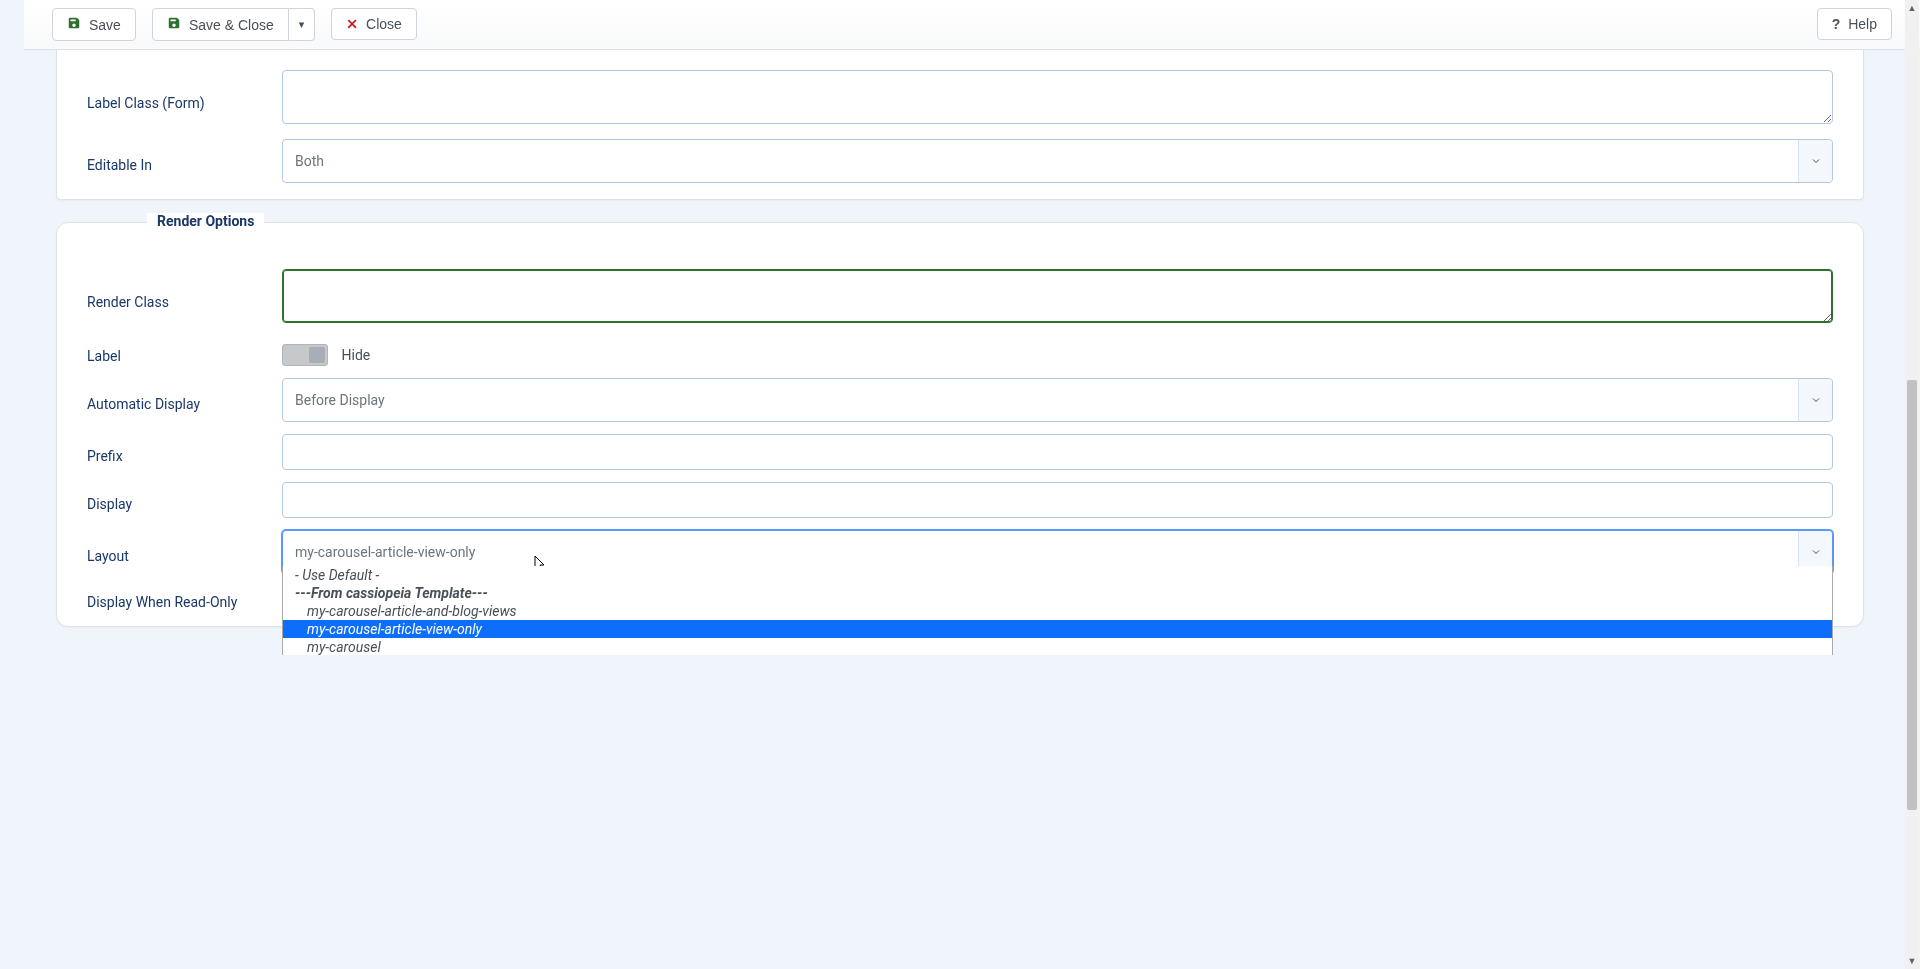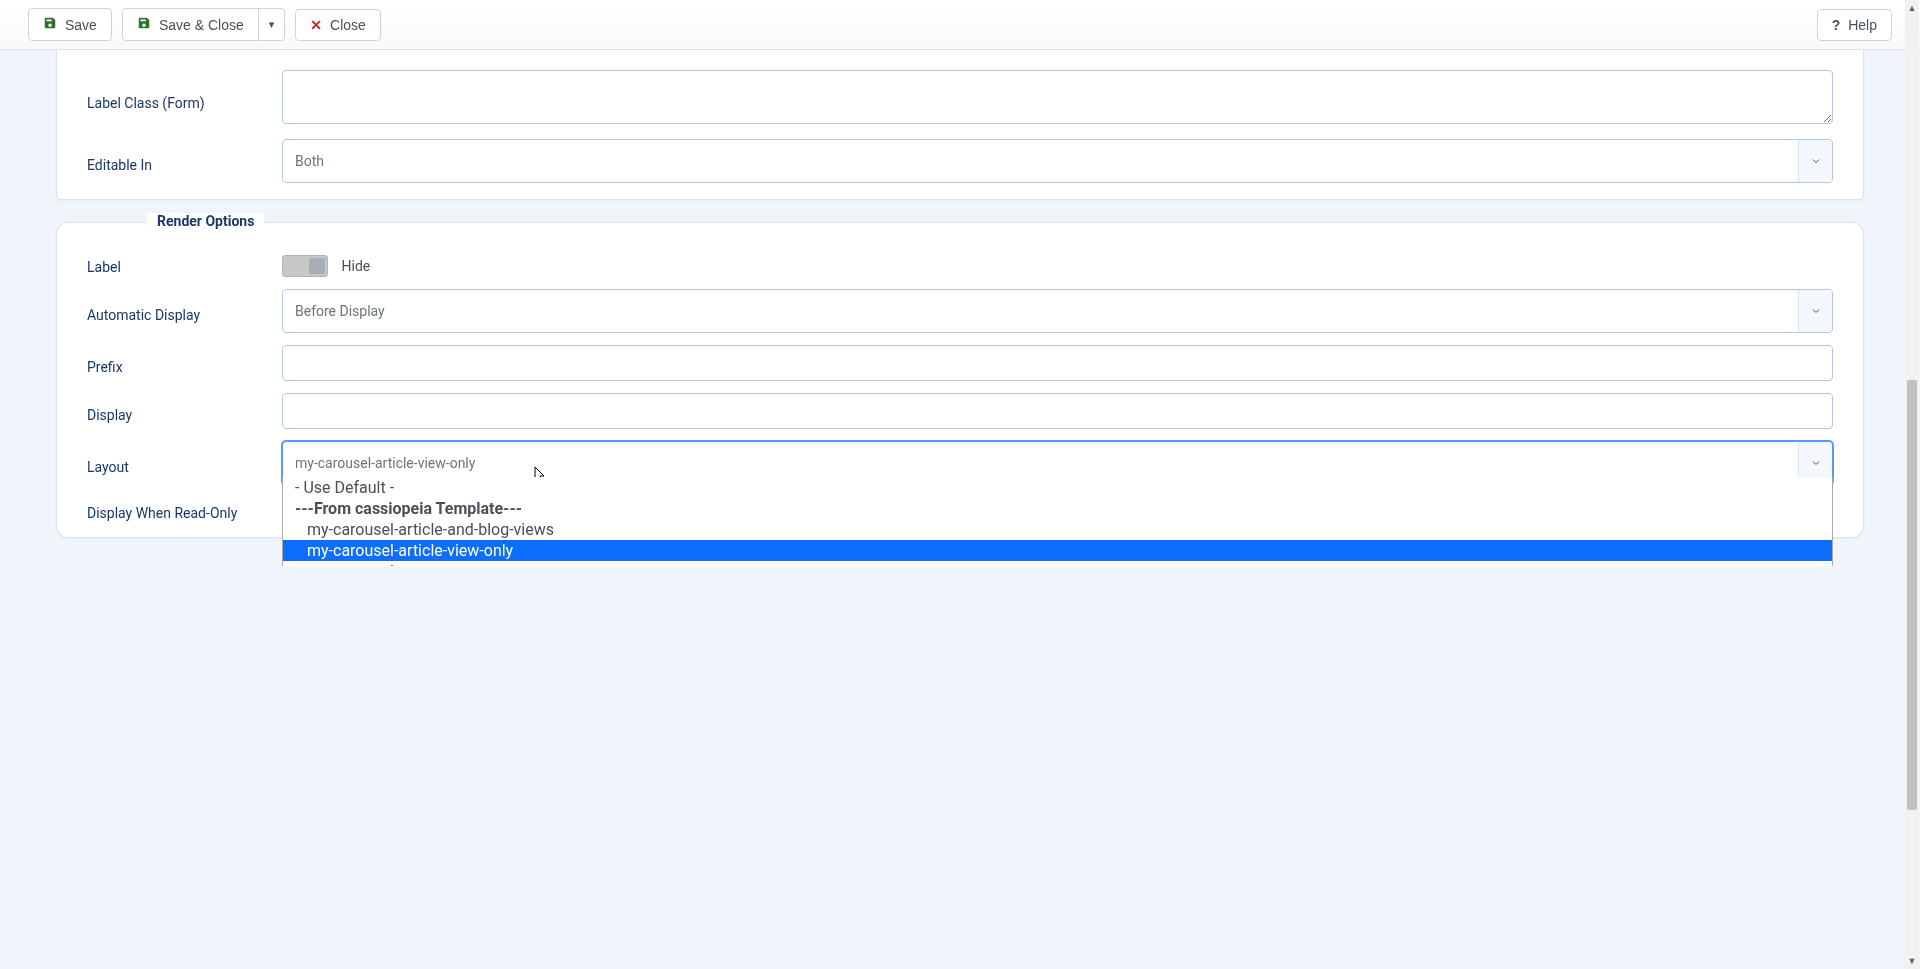--- a/index.html
+++ b/index.html
@@ -8,22 +8,23 @@
     font-size: 14px;
     color: #495057;
     background: #f0f4fb;
     overflow-x: hidden;
   }
   .toolbar {
     background: linear-gradient(to bottom, #fff, #f8f9fa);
     border-bottom: 1px solid #dee2e6;
     padding: 8px 28px;
     display: flex;
-    gap: 10px;
-    align-items: center;
+    gap: 16px;
+    align-items: flex-start;
+    margin-left: 24px;
   }
   .btn {
     display: inline-flex;
     align-items: center;
     gap: 8px;
     padding: 7px 14px;
     background: #fff;
     border: 1px solid #ced4da;
     border-radius: 4px;
     font-size: 14px;
@@ -162,23 +163,24 @@
     left: 0;
     right: 0;
     top: 36px;
     border: 1px solid #aaa;
     border-top: none;
     background: #fff;
     z-index: 10;
   }
   .dropdown-item {
     padding: 1px 12px;
-    font-size: 16px;
-    color: #495057;
-    cursor: pointer;
+    font-size: 14px;
+    color: #495057;
+    cursor: pointer;
+    font-style: italic;
   }
   .dropdown-item.indent { padding-left: 24px; }
   .dropdown-item.group { font-weight: 700; cursor: default; }
   .dropdown-item.highlighted { background: #0d6efd; color: #fff; }
   .select-wrap-rel { position: relative; }
   .cursor-icon {
     position: absolute;
     top: 25px;
     left: 248px;
     font-size: 16px;
@@ -270,20 +272,26 @@
               </svg>
           </span>
         </div>
       </div>
     </div>
   </div>
 
   <div class="fieldset">
     <div class="fieldset-legend">Render Options</div>
 
+    <div class="form-row" style="margin-top:20px;">
+      <div class="form-label">Render Class</div>
+      <div class="form-control-wrap">
+        <textarea class="form-textarea focused" style=""></textarea>
+      </div>
+    </div>
 
     <div class="form-row">
       <div class="form-label">Label</div>
       <div class="form-control-wrap" style="padding-top:6px;">
         <span class="toggle">
           <span class="toggle-knob"></span>
         </span>
         <span class="toggle-label">Hide</span>
       </div>
     </div>

